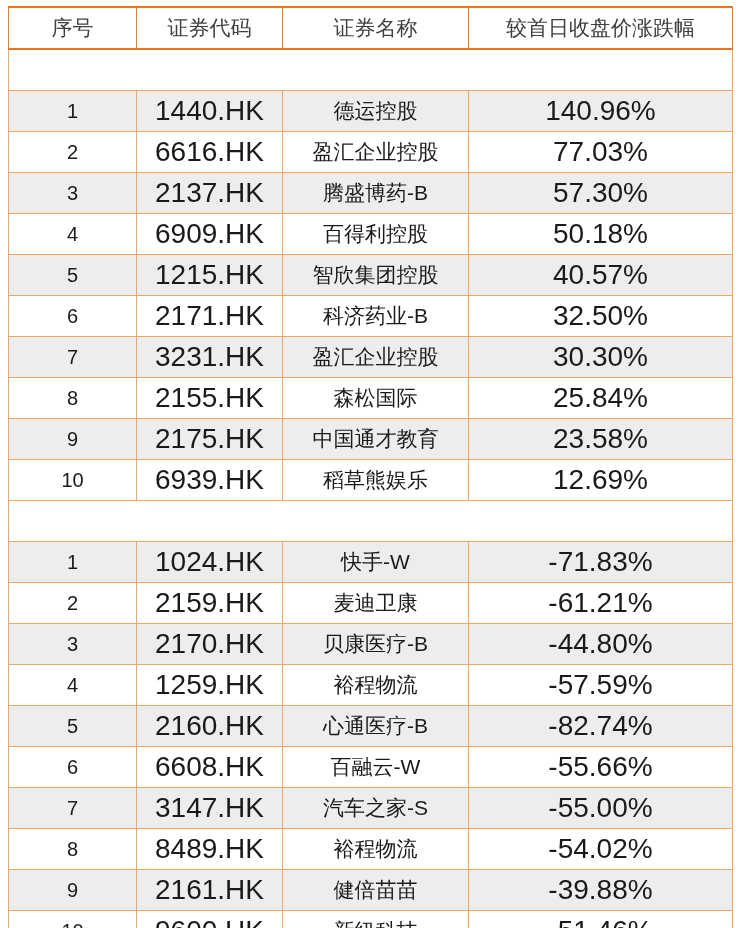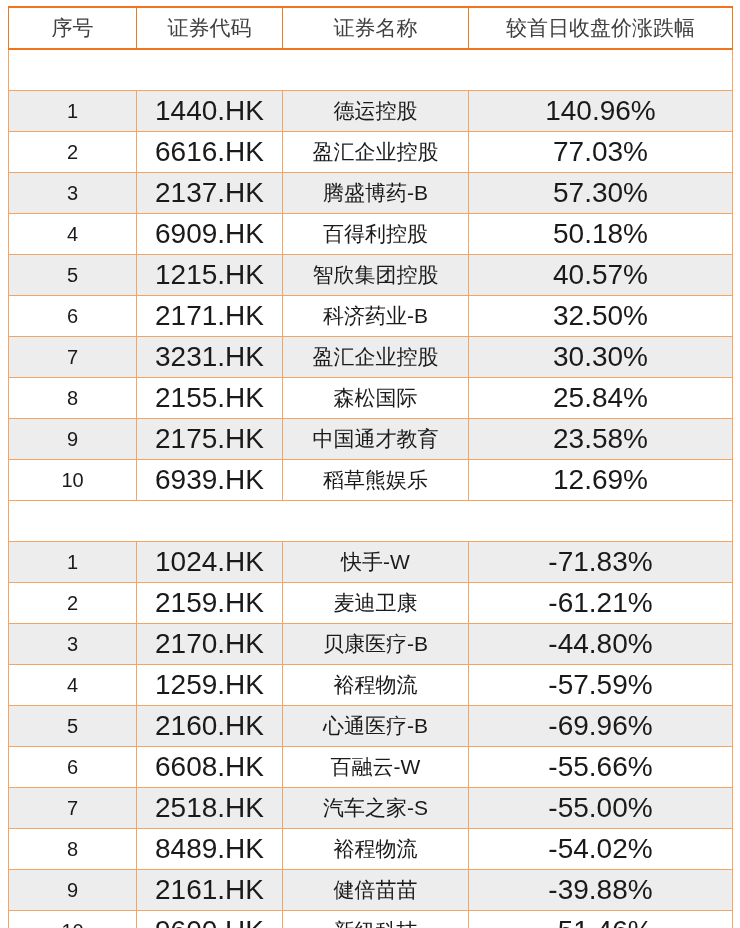--- a/index.html
+++ b/index.html
@@ -186,31 +186,31 @@
         <tr>
           <td class="rank">4</td>
           <td class="code">1259.HK</td>
           <td class="name">裕程物流</td>
           <td class="change">-57.59%</td>
         </tr>
         <tr class="alt">
           <td class="rank">5</td>
           <td class="code">2160.HK</td>
           <td class="name">心通医疗-B</td>
-          <td class="change">-69.96%</td>
+          <td class="change">-82.74%</td>
         </tr>
         <tr>
           <td class="rank">6</td>
           <td class="code">6608.HK</td>
           <td class="name">百融云-W</td>
           <td class="change">-55.66%</td>
         </tr>
         <tr class="alt">
           <td class="rank">7</td>
-          <td class="code">2518.HK</td>
+          <td class="code">3147.HK</td>
           <td class="name">汽车之家-S</td>
           <td class="change">-55.00%</td>
         </tr>
         <tr>
           <td class="rank">8</td>
           <td class="code">8489.HK</td>
           <td class="name">裕程物流</td>
           <td class="change">-54.02%</td>
         </tr>
         <tr class="alt">

